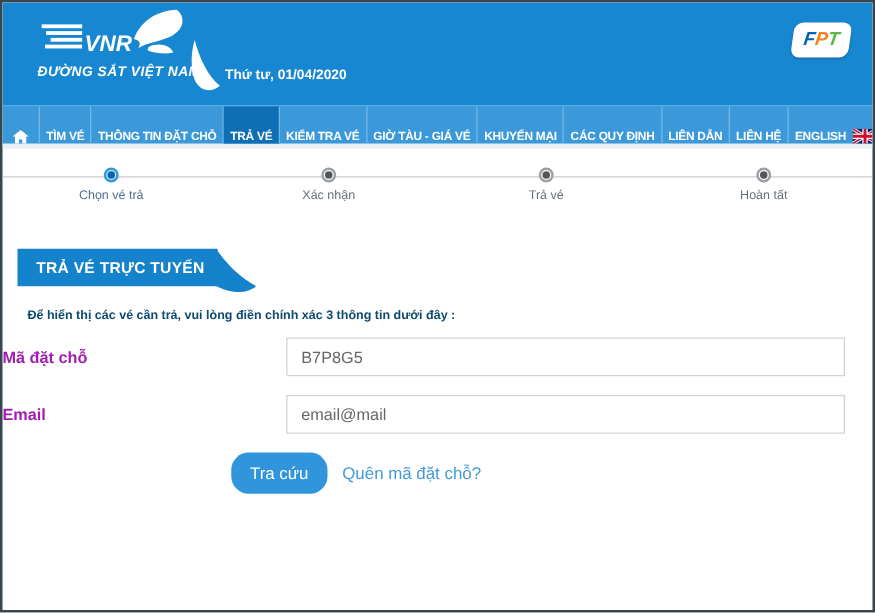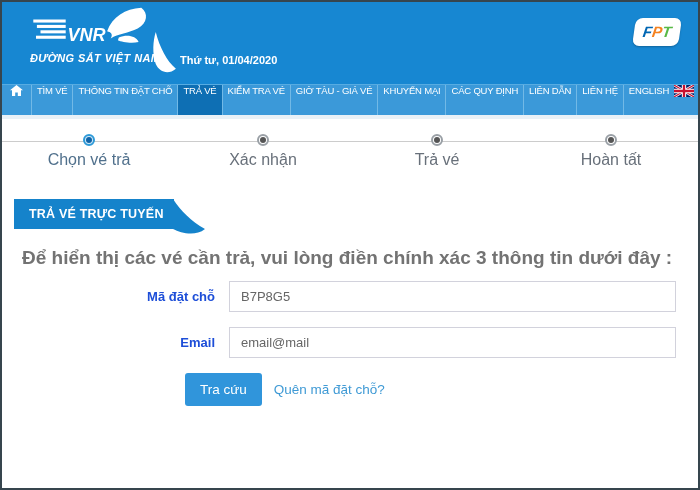--- a/index.html
+++ b/index.html
@@ -27,68 +27,68 @@
   .fpt .f { color:#0066b3; }
   .fpt .p { color:#f58220; }
   .fpt .t { color:#58b947; }
 
   
   .nav {
     height:31px; background:#3b99d9; display:flex; align-items:stretch;
     overflow:hidden; border-top:1px solid #57ace2;
   }
   .nav-item {
-    display:flex; align-items:flex-start; gap:5px; padding:0 5px; color:#fff;
-    font-size:9.5px; font-weight:normal; letter-spacing:-0.2px;
+    display:flex; align-items:flex-end; gap:5px; padding:0 5px; color:#fff;
+    font-size:9.5px; font-weight:bold; letter-spacing:-0.2px;
     border-right:1px solid #72b9e6; white-space:nowrap; cursor:pointer;
   }
   .nav-item.active { background:#0e6fb4; }
   .nav-item.home { padding:0 8px; }
   .nav-item.last { border-right:none; }
 
   .nav-under { height:4px; background:#e9f1f7; }
 
   
   .steps { position:relative; margin-top:10px; height:52px; }
   .steps-line { position:absolute; left:0; right:0; top:12px; height:1px; background:#ccc; }
   .steps-row { display:flex; position:relative; padding-top:5px; }
   .step { flex:1; display:flex; flex-direction:column; align-items:center; cursor:pointer; }
   .step-circle {
     width:12px; height:12px; border-radius:50%; border:2px solid #9aa0a6; background:#fff;
     display:flex; align-items:center; justify-content:center; position:relative; z-index:1;
   }
   .step-dot { width:6px; height:6px; border-radius:50%; background:#555; }
   .step.active .step-circle { border-color:#2e9ad8; background:#d2e8f7; }
   .step.active .step-dot { background:#0f63a8; }
-  .step-label { margin-top:5px; font-size:16px; color:#68707a; }
+  .step-label { margin-top:5px; font-size:10px; color:#68707a; }
   .step.active .step-label { color:#50708c; }
 
   
   .banner { margin-top:18px; margin-left:12px; display:flex; height:30px; align-items:flex-start; }
   .banner-main {
     background:#1583cb; color:#fff; font-weight:bold; font-size:12.5px;
     letter-spacing:0.2px; display:flex; align-items:center; height:30px; padding:0 10px 0 15px;
   }
   .banner-tail { margin-left:-1px; }
 
   
-  .instruction { margin:18px 0 0 20px; font-size:19px; font-weight:bold; color:#737373; }
+  .instruction { margin:18px 0 0 20px; font-size:10px; font-weight:bold; color:#0c4a6e; }
 
   
   .form { margin-top:12px; }
   .form-row { display:flex; align-items:center; margin-bottom:15px; }
-  .form-label { width:227px; text-align:right; padding-right:14px; font-size:13px; font-weight:bold; color:#1d4ed8; }
+  .form-label { width:227px; padding-right:14px; font-size:13px; font-weight:bold; color:#a21caf; }
   .form-input {
     width:447px; height:31px; border:1px solid #d2d2dc; padding:0 11px;
     font-size:13px; color:#666; background:#fff; outline:none;
     font-family:"Liberation Sans","DejaVu Sans",sans-serif;
   }
   .actions { margin-left:183px; margin-top:13px; display:flex; align-items:center; }
   .btn {
-    background:#3095db; color:#fff; border:none; border-radius:3px;
+    background:#3095db; color:#fff; border:none; border-radius:14px;
     padding:9px 15px; font-size:13.5px; cursor:pointer;
     font-family:"Liberation Sans","DejaVu Sans",sans-serif;
   }
   .link { margin-left:12px; color:#3f9ad5; font-size:13.5px; text-decoration:none; cursor:pointer; }
 </style>
 </head>
 <body>
 
 <div class="page">
 

